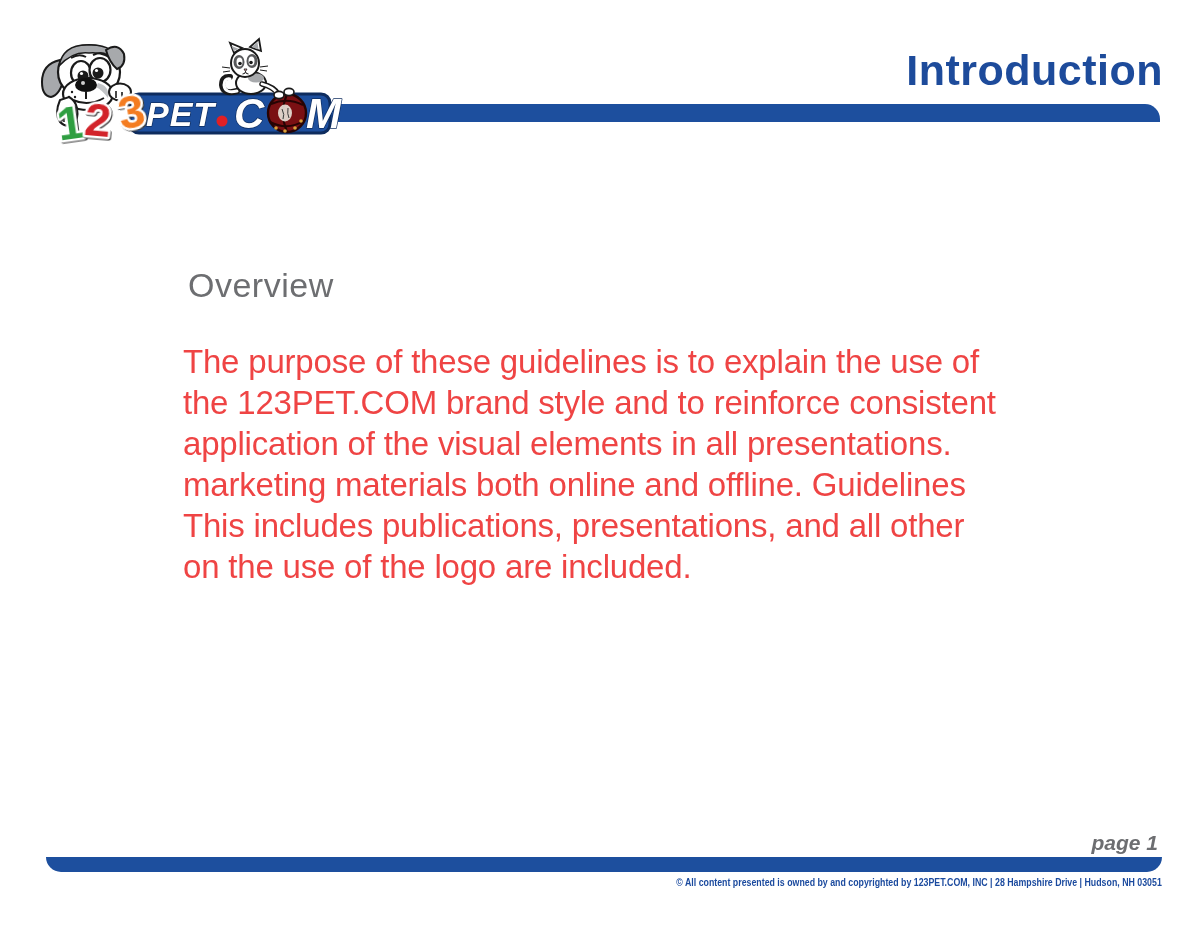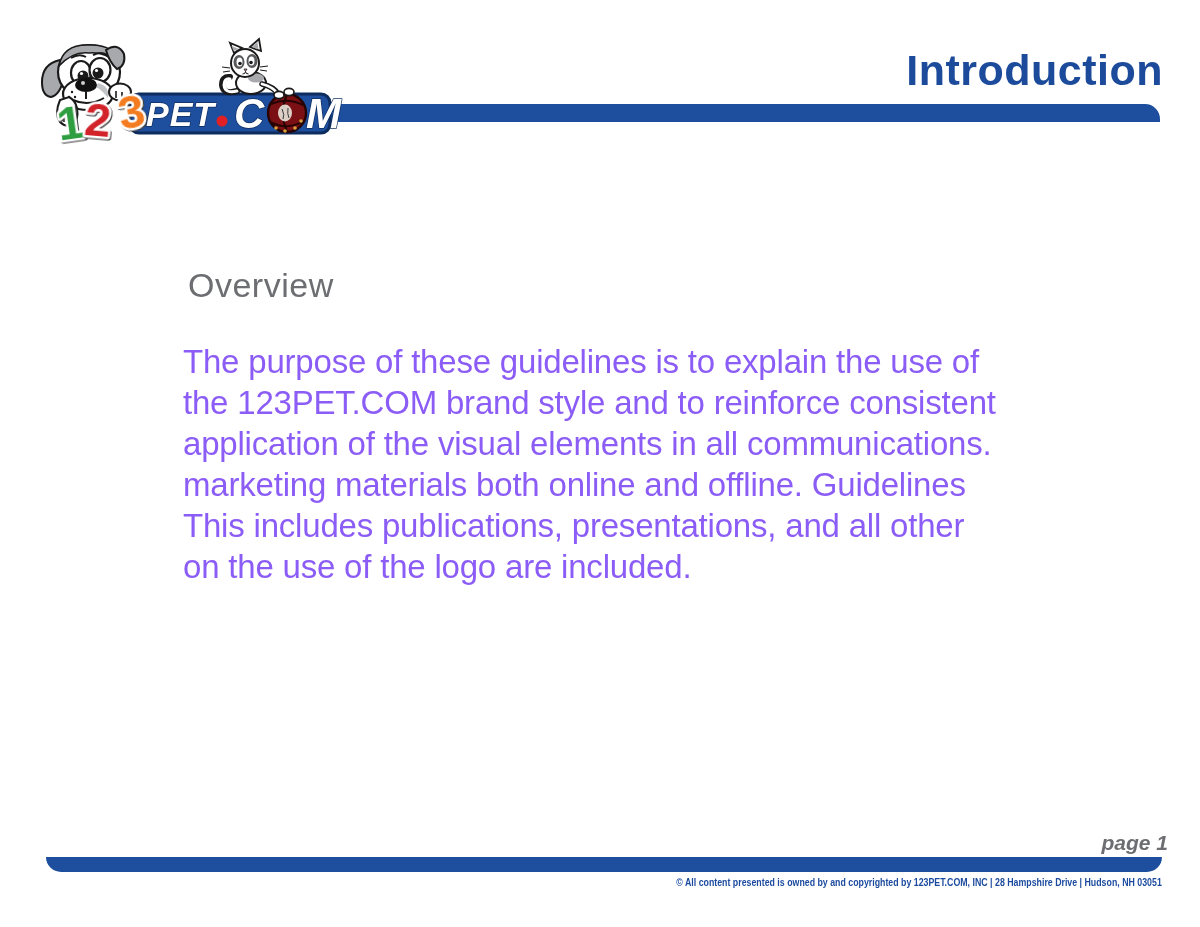--- a/index.html
+++ b/index.html
@@ -33,26 +33,26 @@
   }
   .logo .plate-letter.big{font-size:42px;}
 
   
   .overview-heading{
     position:absolute;left:188px;top:266px;
     font-size:34px;color:#6d6e71;letter-spacing:.5px;text-align:right;
   }
   .body-paragraph{
     position:absolute;left:183px;top:341px;width:900px;
-    font-size:33px;line-height:41px;color:#8b5cf6;letter-spacing:-.2px;
+    font-size:33px;line-height:41px;color:#ef4444;letter-spacing:-.2px;
   }
 
   
   .page-number{
-    position:absolute;right:32px;top:831px;
+    position:absolute;right:42px;top:831px;
     font-size:21px;font-style:italic;font-weight:bold;color:#6d6e71;
   }
   .bottom-rule{
     position:absolute;left:46px;top:857px;width:1116px;height:15px;
     background:#1d4f9e;border-radius:0 0 16px 16px;
   }
   .copyright{
     position:absolute;right:38px;top:876px;white-space:nowrap;
     font-size:11px;font-weight:bold;color:#1b4a9e;
     transform:scaleX(.8);transform-origin:100% 50%;
@@ -158,21 +158,21 @@
         <ellipse cx="251" cy="50" rx="5" ry="3.6" fill="#ffffff" stroke="#1a1a1a" stroke-width="1.6"></ellipse>
       </g>
     </svg>
   </div>
 
   <div class="overview-heading">Overview</div>
 
   <div class="body-paragraph">
     <div>The purpose of these guidelines is to explain the use of</div>
     <div>the 123PET.COM brand style and to reinforce consistent</div>
-    <div>application of the visual elements in all communications.</div>
+    <div>application of the visual elements in all presentations.</div>
     <div>marketing materials both online and offline. Guidelines</div>
     <div>This includes publications, presentations, and all other</div>
     <div>on the use of the logo are included.</div>
   </div>
 
   <div class="page-number">page 1</div>
   <div class="bottom-rule"></div>
   <div class="copyright">© All content presented is owned by and copyrighted by 123PET.COM, INC | 28 Hampshire Drive | Hudson, NH 03051</div>
 
 </div>

